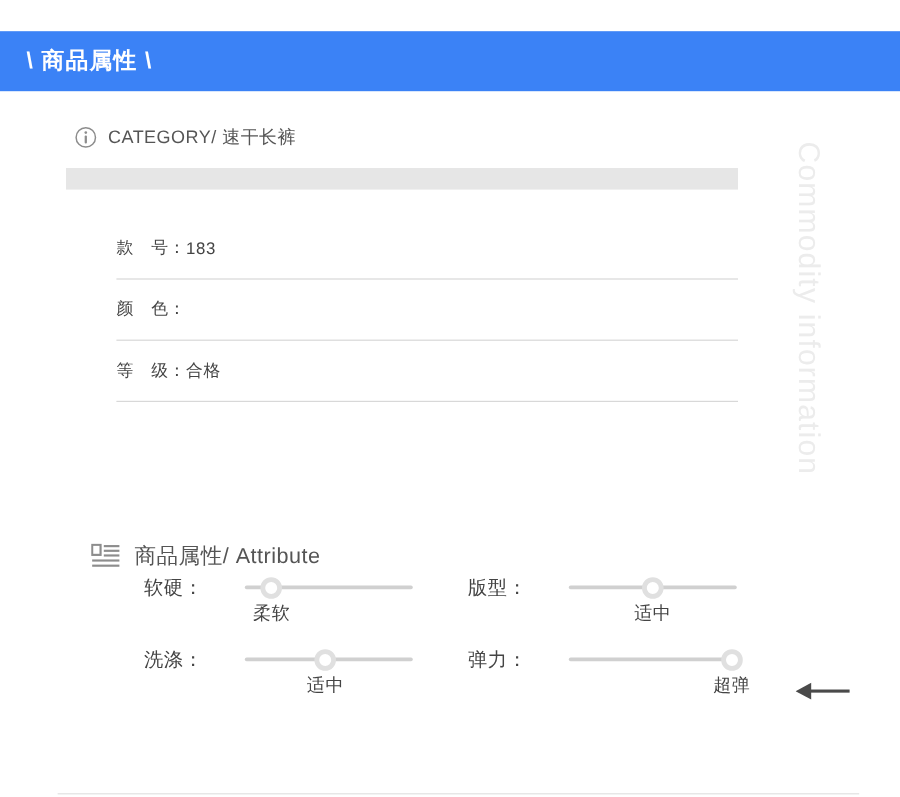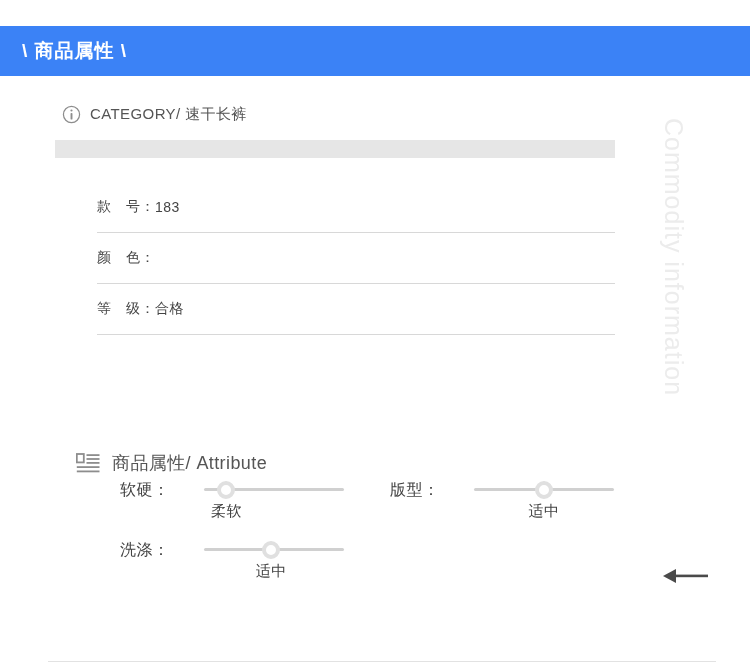--- a/index.html
+++ b/index.html
@@ -306,20 +306,28 @@
 
     <div class="slider-cell">
       <span class="slider-label">洗涤：</span>
       <div class="slider-track-wrap">
         <div class="slider-track"></div>
         <div class="slider-knob" style="left: 67.2px;"></div>
       </div>
       <span class="slider-value" style="left: 151.2px;">适中</span>
     </div>
 
+    <div class="slider-cell">
+      <span class="slider-label">弹力：</span>
+      <div class="slider-track-wrap">
+        <div class="slider-track"></div>
+        <div class="slider-knob" style="left: 135.8px;"></div>
+      </div>
+      <span class="slider-value" style="left: 219.8px;">超弹</span>
+    </div>
 
   </div>
 
 </div>
 
 <div class="watermark">
   <span>Commodity information</span>
 </div>
 
 <div class="arrow-note">

